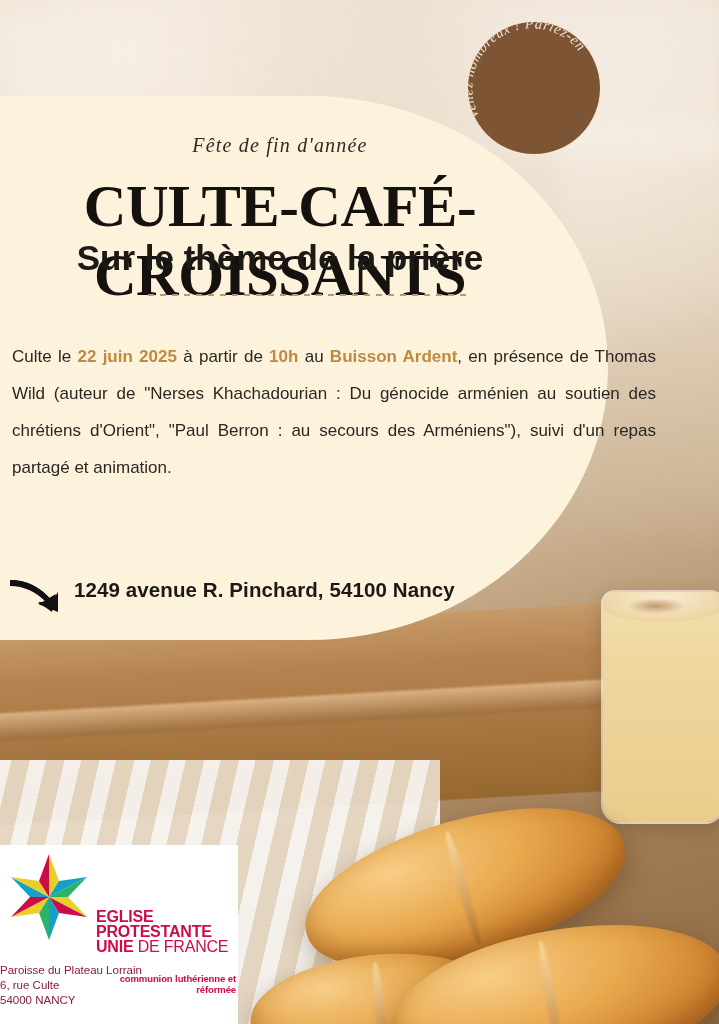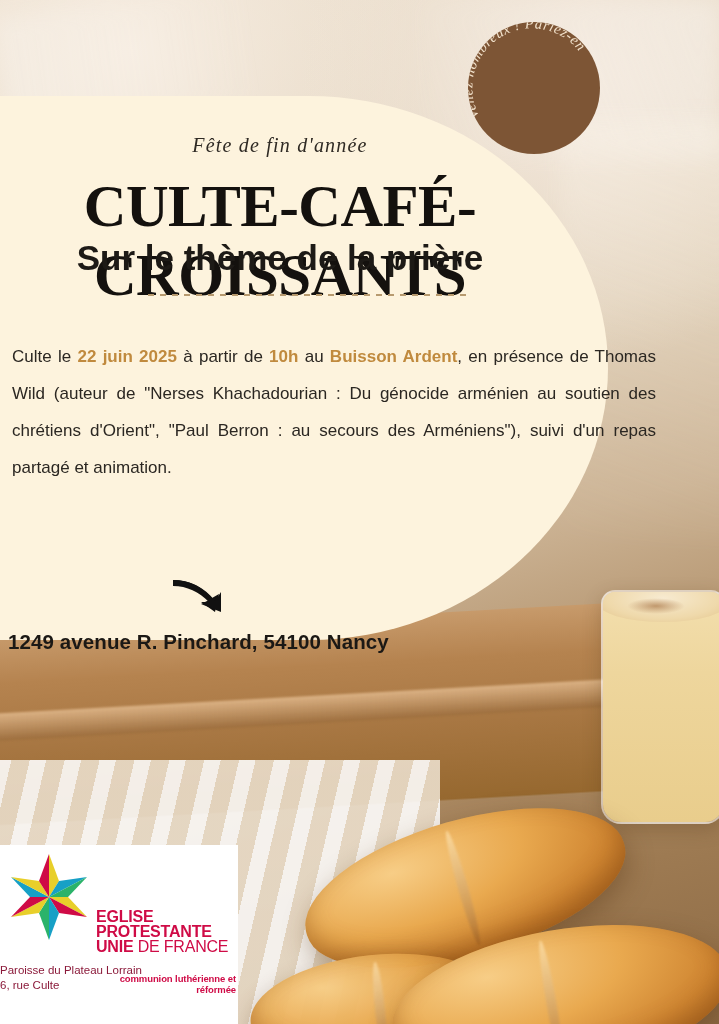--- a/index.html
+++ b/index.html
@@ -256,23 +256,21 @@
     color: #c08a3e;
     font-weight: 700;
   }
 
   
   .addr-row {
     position: absolute;
     left: 8px;
     top: 578px;
     display: flex;
-    align-items: center;
     gap: 12px;
-    flex-direction: column;
   }
   .arrow-icon {
     width: 54px;
     height: 40px;
     display: block;
   }
   .addr-text {
     font-family: "Liberation Sans", sans-serif;
     font-weight: 700;
     font-size: 20.5px;
@@ -416,16 +414,17 @@
 
     <div class="logo-main">
       <div class="epudf-line1">EGLISE PROTESTANTE</div>
       <div class="epudf-line1"><span>UNIE</span><span class="thin"> DE FRANCE</span></div>
       <div class="epudf-sub">communion luthérienne et réformée</div>
     </div>
 
     <div class="parish">
       <div>Paroisse du Plateau Lorrain</div>
       <div>6, rue Culte</div>
+      <div>54000 NANCY</div>
     </div>
   </div>
 
 </div>
 
 </body></html>

